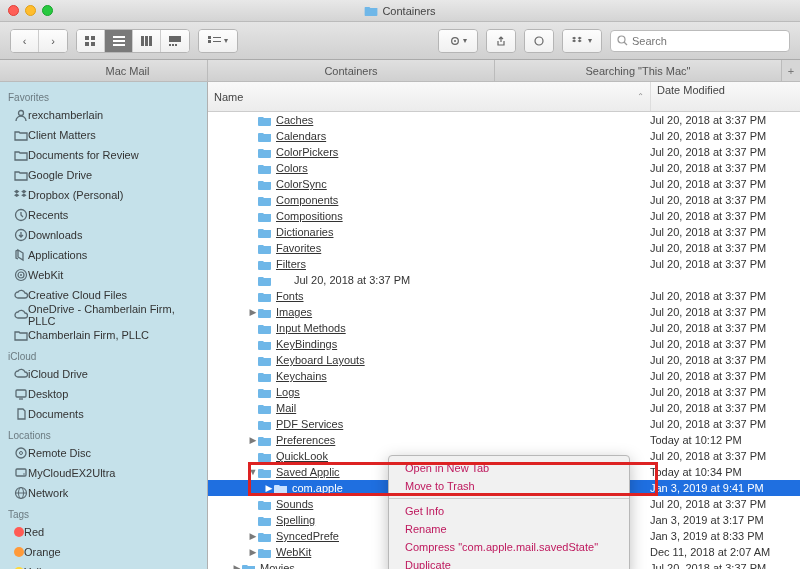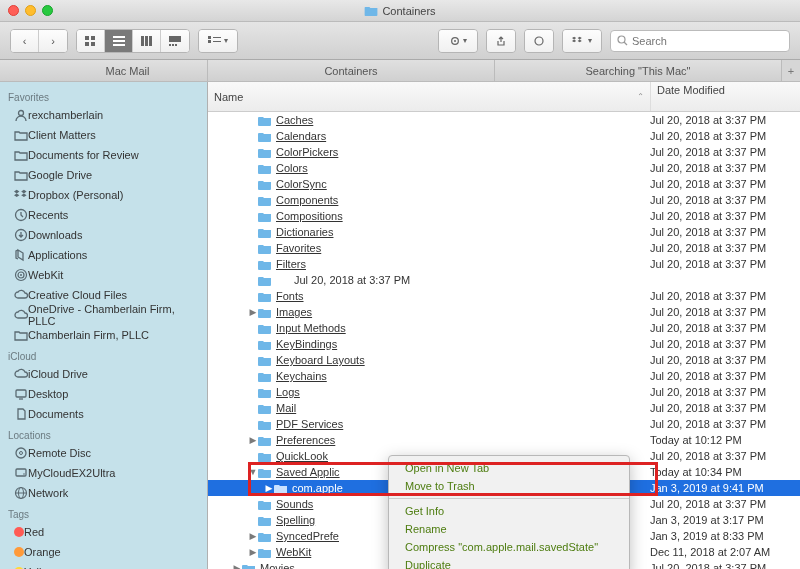--- a/index.html
+++ b/index.html
@@ -52,21 +52,21 @@
 .row .disc{width:10px;text-align:center;color:#7a7a7a;font-size:9px;}
 .row .fld{width:14px;height:11px;margin-right:4px;}
 .row .nm{flex:1;white-space:nowrap;overflow:hidden;text-decoration:underline;}
 .row .dt{width:150px;padding-right:8px;white-space:nowrap;color:#333;margin-left:18px;}
 .row.sel{background:#1f6fe0;color:#fff;}
 .row.sel .dt{color:#fff;}
 .row.sel .disc{color:#fff;}
 
 
 .ctx{position:absolute;background:#f1f1f1;border:1px solid #b8b8b8;border-radius:4px;box-shadow:0 4px 16px rgba(0,0,0,.25);padding:3px 0;z-index:20;}
-.ctx-item{padding:2px 18px 2px 16px;font-size:12px;color:#4d7c0f;white-space:nowrap;display:flex;align-items:center;height:18px;}
+.ctx-item{padding:2px 18px 2px 16px;font-size:12px;color:#be185d;white-space:nowrap;display:flex;align-items:center;height:18px;}
 .ctx-sep{height:1px;background:#ccc;margin:3px 0;}
 
 
 .annot{position:absolute;border:3px solid #d22;z-index:30;pointer-events:none;}
 
 svg{display:block;}
 </style>
 </head>
 <body>
 

